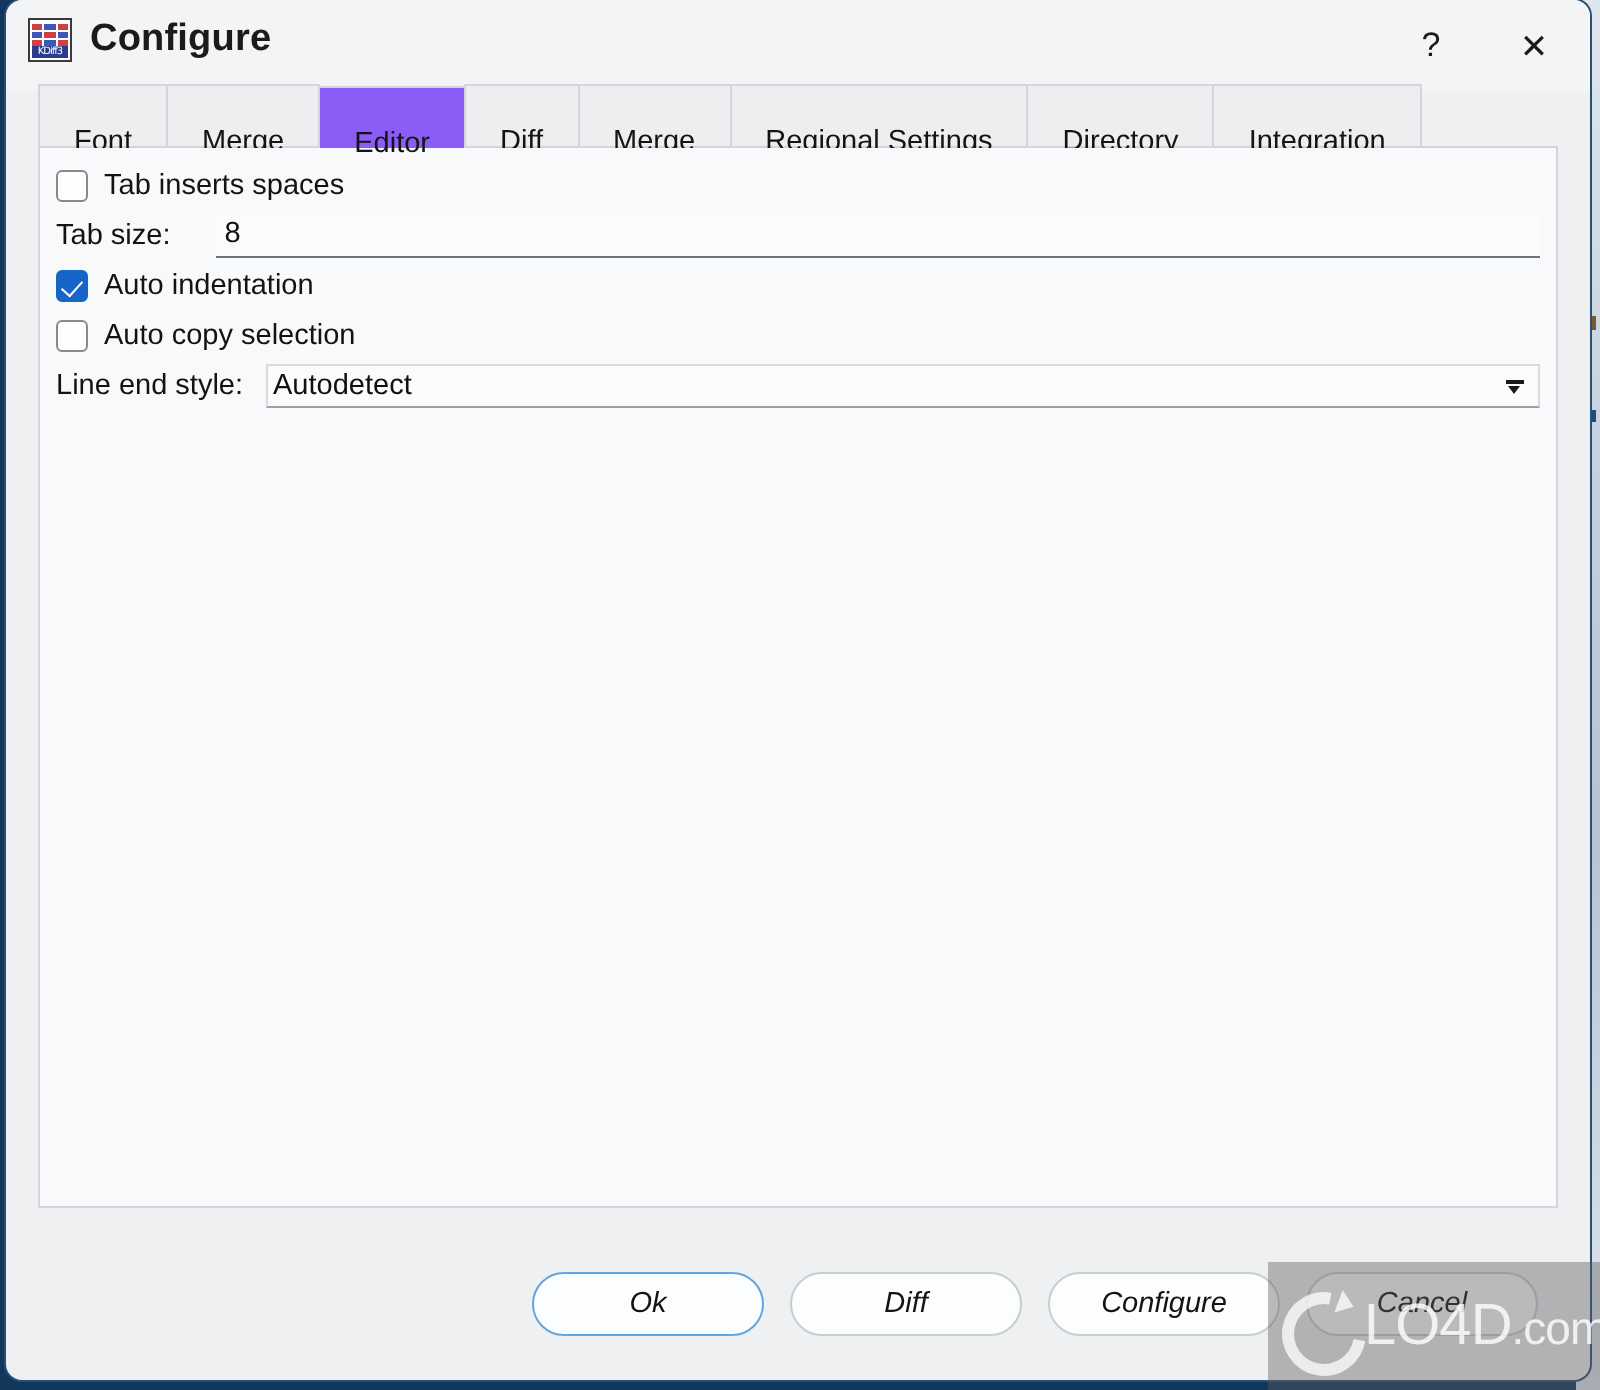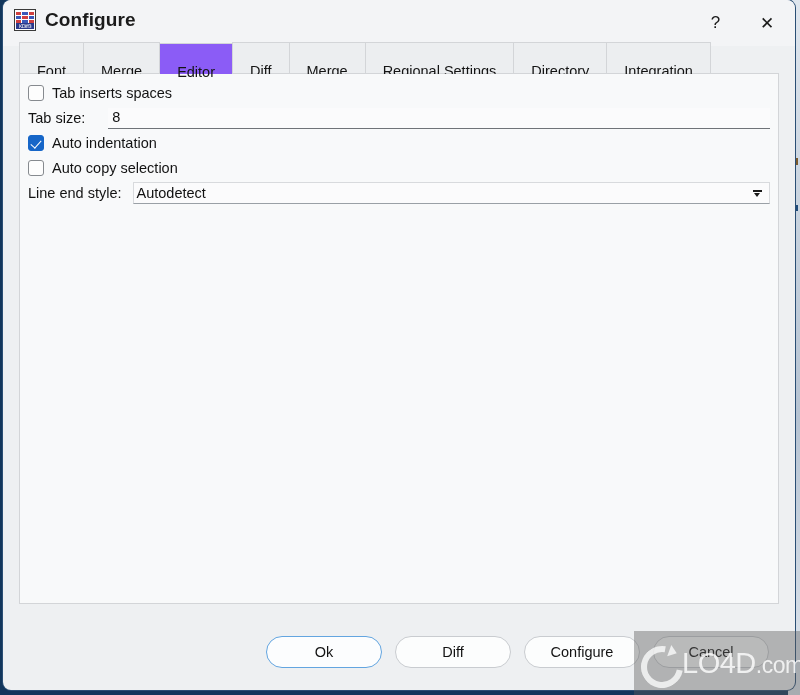--- a/index.html
+++ b/index.html
@@ -291,20 +291,21 @@
     border: 1px solid #c9ccd0;
     background: #fcfdfd;
     font-size: 14.5px;
     color: #131313;
     display: flex;
     align-items: center;
     justify-content: center;
     cursor: default;
     box-sizing: border-box;
     font-family: "Liberation Sans", sans-serif;
+    font-style: italic;
   }
   .btn.default {
     border: 1px solid #63a5e0;
     background: #fcfdfe;
   }
 
   
   .watermark {
     position: absolute;
     left: 634px;

